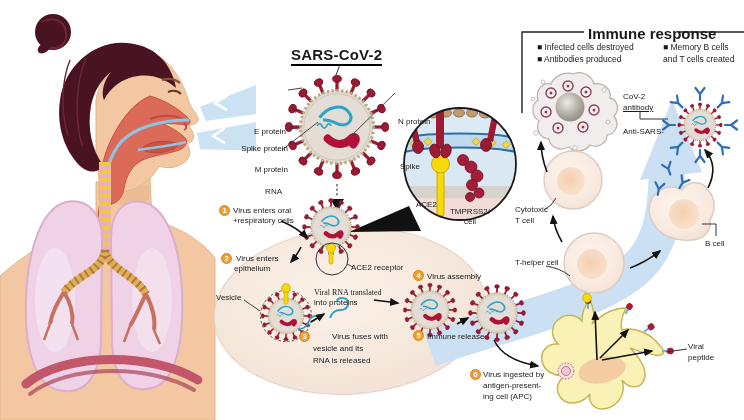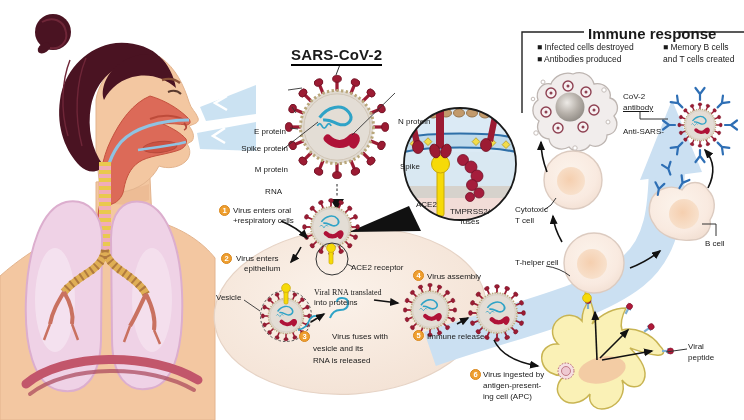--- a/index.html
+++ b/index.html
@@ -346,31 +346,31 @@
 
 <div class="lbl r" style="left:240px;top:87px;width:46px;">E protein</div>
 <div class="lbl r" style="left:232px;top:104px;width:56px;">Spike protein</div>
 <div class="lbl r" style="left:244px;top:125px;width:44px;">M protein</div>
 <div class="lbl r" style="left:254px;top:147px;width:28px;">RNA</div>
 <div class="lbl" style="left:398px;top:87px;margin-top:30px;">N protein</div>
 
 <div class="lbl" style="left:400px;top:162px;">Spike</div>
 <div class="lbl" style="left:416px;top:200px;">ACE2</div>
 <div class="lbl c" style="left:446px;top:207px;width:48px;">TMPRSS2/</div>
-<div class="lbl c" style="left:446px;top:217px;width:48px;">fuses</div>
+<div class="lbl c" style="left:446px;top:217px;width:48px;">cell</div>
 
 <div class="badge" style="left:219px;top:205px;">1</div>
 <div class="lbl" style="left:233px;top:206px;">Virus enters oral</div>
 <div class="lbl" style="left:233px;top:215.5px;">+respiratory cells</div>
 
 <div class="lbl" style="left:351px;top:263px;">ACE2 receptor</div>
 
 <div class="badge" style="left:221px;top:253px;">2</div>
 <div class="lbl" style="left:236px;top:254px;">Virus enters</div>
-<div class="lbl" style="left:244px;top:263.5px;">epithelium</div>
+<div class="lbl" style="left:234px;top:263.5px;">epithelium</div>
 
 <div class="lbl" style="left:216px;top:293px;">Vesicle</div>
 
 <div class="lbl" style="left:314px;top:288px;font-family:Liberation Serif, serif;">Viral RNA translated</div>
 <div class="lbl" style="left:314px;top:298px;">into proteins</div>
 
 <div class="badge" style="left:299px;top:331px;">3</div>
 <div class="lbl" style="left:313px;top:332px;margin-left:19px;">Virus fuses with</div>
 <div class="lbl" style="left:313px;top:344px;">vesicle and its</div>
 <div class="lbl" style="left:313px;top:356px;">RNA is released</div>

